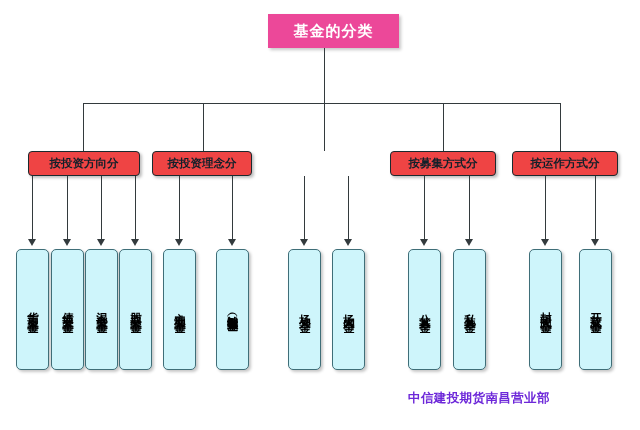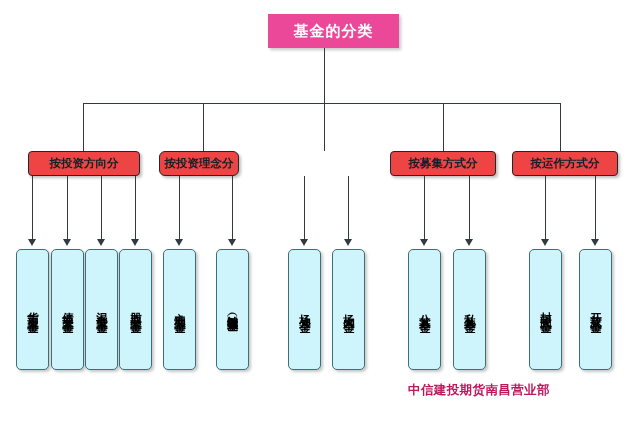--- a/index.html
+++ b/index.html
@@ -109,22 +109,22 @@
     height: 0;
     border-left: 4.5px solid transparent;
     border-right: 4.5px solid transparent;
     border-top: 7.5px solid #333a3d;
   }
 
   
   .watermark {
     position: absolute;
     left: 408px;
-    top: 382px;
-    color: #be185d;
+    top: 390px;
+    color: #6d28d9;
     font-size: 12.5px;
     font-weight: bold;
     letter-spacing: 0.4px;
     white-space: nowrap;
   }
 </style>
 </head>
 <body>
 
 <div id="canvas">
@@ -135,21 +135,21 @@
 
   <div class="hline" style="left:83px; top:103px; width:478px;"></div>
 
   <div class="vline" style="left:83px;  top:103px; height:48px;"></div>
   <div class="vline" style="left:203px; top:103px; height:48px;"></div>
   <div class="vline" style="left:324px; top:103px; height:48px;"></div>
   <div class="vline" style="left:443px; top:103px; height:48px;"></div>
   <div class="vline" style="left:560px; top:103px; height:48px;"></div>
 
   <div class="cat-box" style="left:28px;  width:112px;">按投资方向分</div>
-  <div class="cat-box" style="left:159px; width:80px;border-radius:6px;">按投资理念分</div>
+  <div class="cat-box" style="left:152px; width:100px;">按投资理念分</div>
   <div class="cat-box" style="left:512px; width:106px;">按运作方式分</div>
   <div class="cat-box" style="left:390px; width:106px;">按募集方式分</div>
 
   <div class="arrow-line" style="left:32px;  top:176px; height:64px;"></div>
   <div class="arrow-head" style="left:28px;  top:239px;"></div>
   <div class="arrow-line" style="left:67px;  top:176px; height:64px;"></div>
   <div class="arrow-head" style="left:63px;  top:239px;"></div>
   <div class="arrow-line" style="left:101px; top:176px; height:64px;"></div>
   <div class="arrow-head" style="left:97px;  top:239px;"></div>
   <div class="arrow-line" style="left:135px; top:176px; height:64px;"></div>

